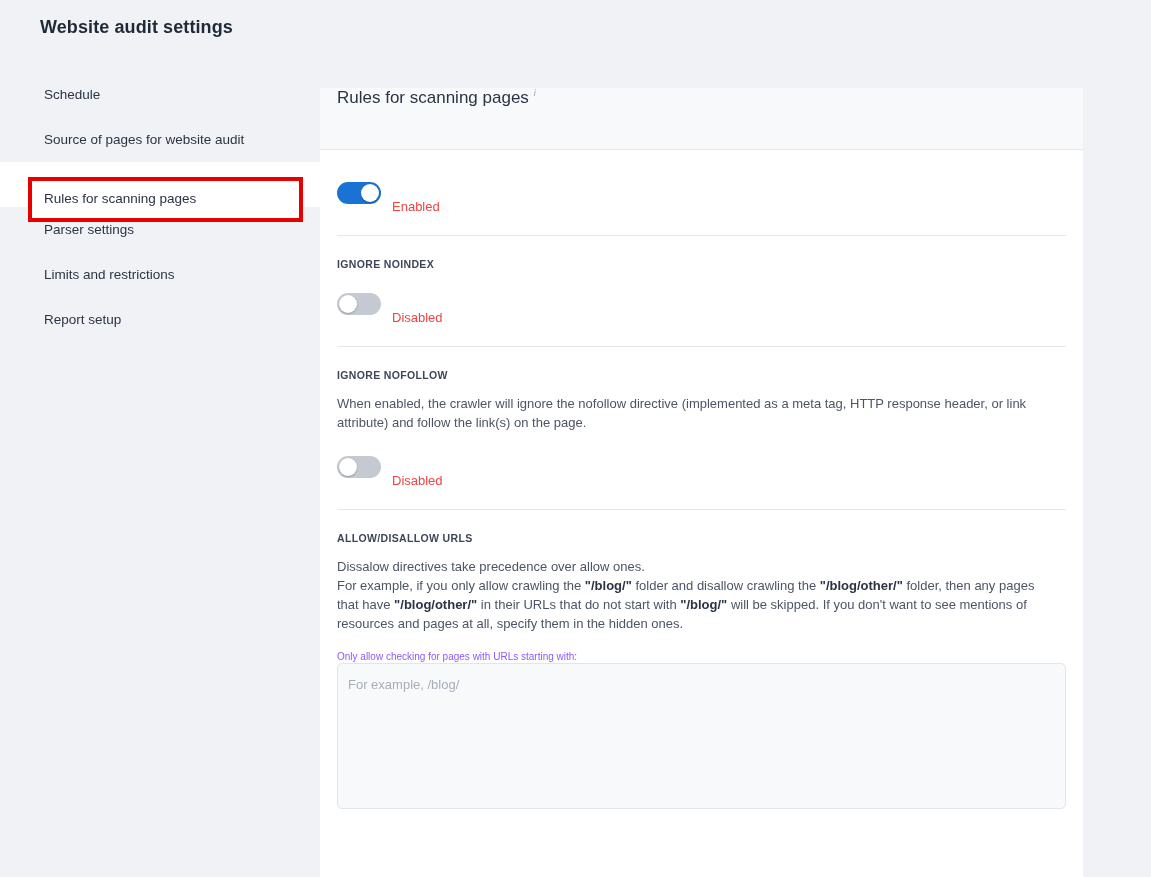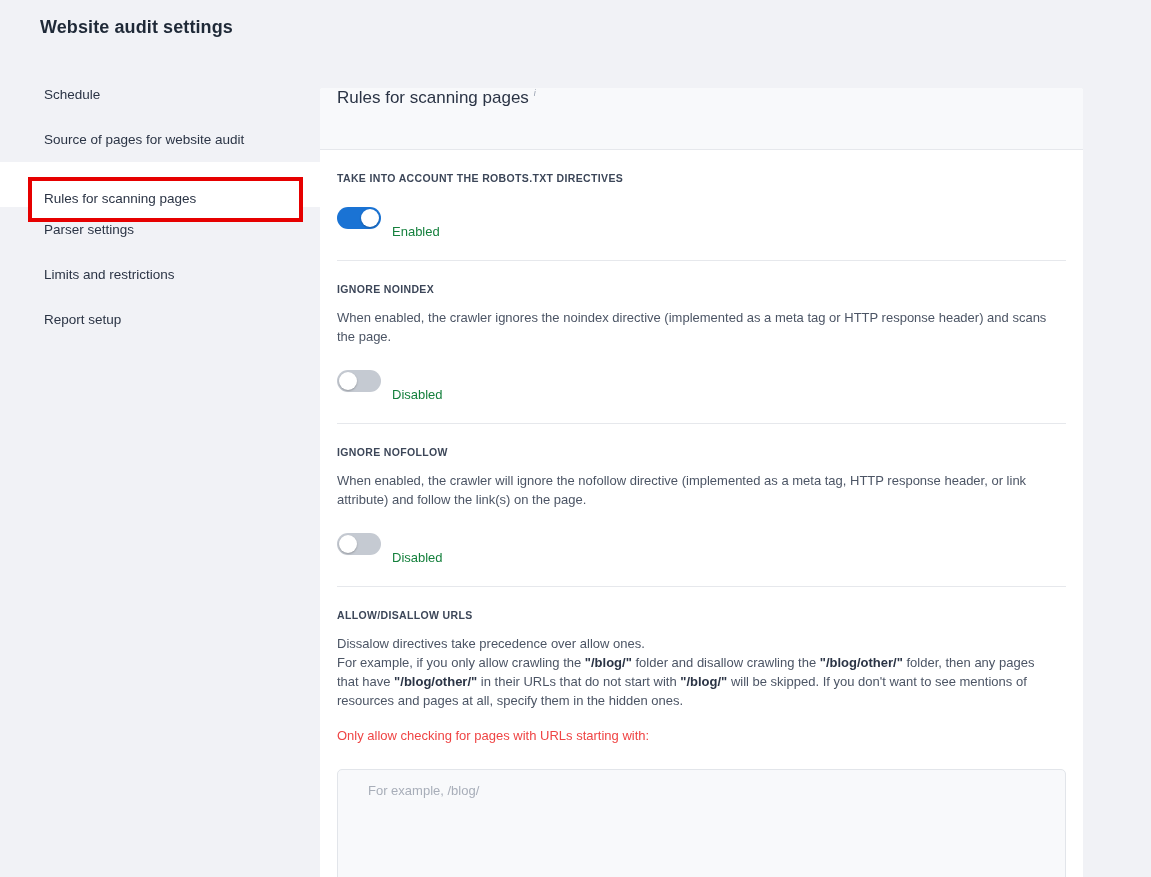--- a/index.html
+++ b/index.html
@@ -153,38 +153,38 @@
     background: #ffffff;
     top: 2px;
     box-shadow: 0 1px 2px rgba(0,0,0,.25);
   }
   .switch.on { background: #1a73d4; }
   .switch.on .knob { right: 2px; }
   .switch.off { background: #c5cad2; }
   .switch.off .knob { left: 2px; }
   .switch-label {
     font-size: 13px;
-    color: #15803d;
+    color: #ef4444;
     margin-top: 27px;
   }
 
   
   .field-label {
-    font-size: 13px;
-    color: #ef4444;
-    margin: 18px 0 26px 0;
+    font-size: 10px;
+    color: #8b5cf6;
+    margin: 18px 0 1px 0;
   }
   .url-textarea {
     width: 729px;
     height: 146px;
     box-sizing: border-box;
     background: #f8f9fb;
     border: 1px solid #e2e5ea;
     border-radius: 5px;
-    padding: 13px 30px;
+    padding: 13px 10px;
     font-family: "Liberation Sans", sans-serif;
     font-size: 13px;
     color: #4c5565;
     resize: none;
     outline: none;
   }
   .url-textarea::placeholder { color: #a8aeb9; }
 </style>
 </head>
 <body>
@@ -219,32 +219,30 @@
 
   <div class="panel-header">
     <h2>
       <span>Rules for scanning pages</span><span class="info-mark">i</span>
     </h2>
   </div>
 
   <div class="panel-body">
 
     <section class="section">
-      <div class="section-label">TAKE INTO ACCOUNT THE ROBOTS.TXT DIRECTIVES</div>
       <div class="toggle-row">
         <div class="switch on">
           <span class="knob"></span>
         </div>
         <span class="switch-label">Enabled</span>
       </div>
     </section>
 
     <section class="section">
       <div class="section-label">IGNORE NOINDEX</div>
-      <div class="section-desc">When enabled, the crawler ignores the noindex directive (implemented as a meta tag or HTTP response header) and scans the page.</div>
       <div class="toggle-row">
         <div class="switch off">
           <span class="knob"></span>
         </div>
         <span class="switch-label">Disabled</span>
       </div>
     </section>
 
     <section class="section">
       <div class="section-label">IGNORE NOFOLLOW</div>

